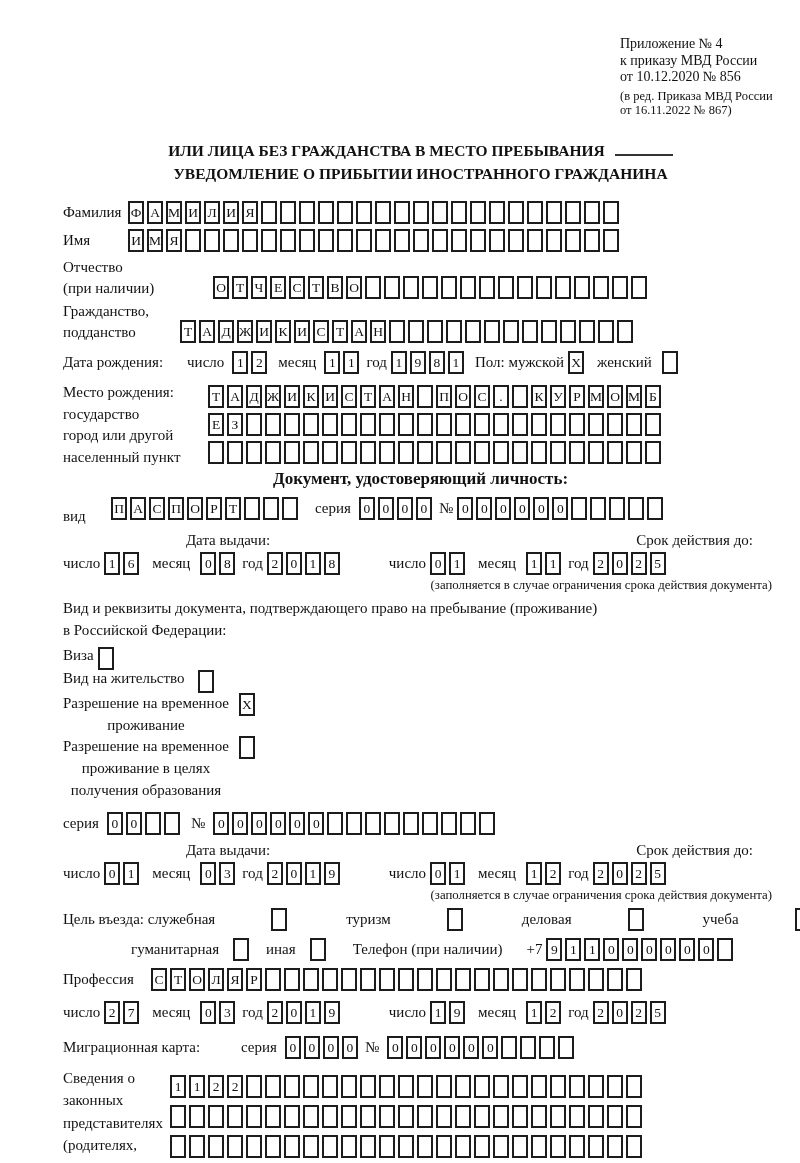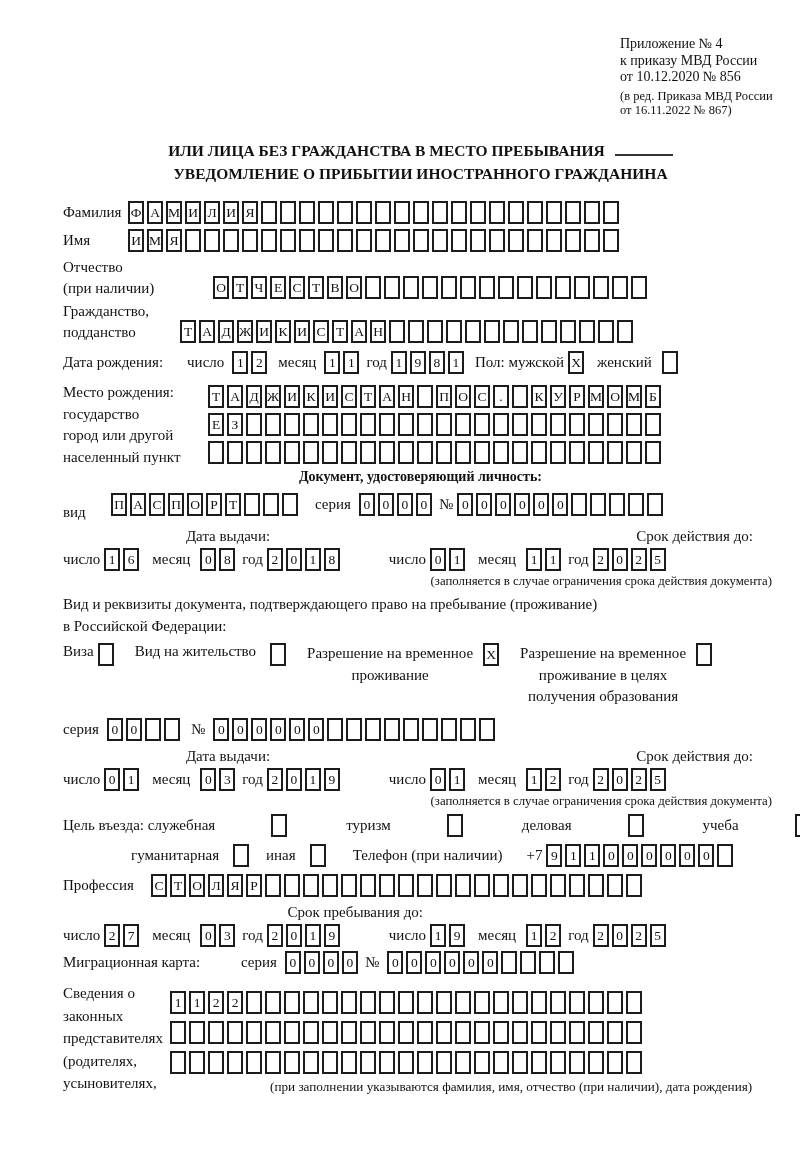--- a/index.html
+++ b/index.html
@@ -37,30 +37,30 @@
   .frow.top { align-items:flex-end; }
   .lbl { font-size:15px; }
   .stack > .cellrow { display:block; margin-bottom:5px; }
 
   .w-surname { width:65px; }
   .w-pat { width:150px; line-height:1.4; }
   .w-cit { width:117px; line-height:1.4; }
   .w-place { width:145px; line-height:1.45; }
   .w-rep { width:107px; line-height:1.5; }
 
-  .center-b { text-align:center; font-weight:bold; font-size:14px; margin-top:8px; }
+  .center-b { text-align:center; font-weight:bold; font-size:17px; margin-top:8px; }
 
   .dhdr { display:flex; margin-top:7px; font-size:15px; }
   .dhdr .l { width:330px; text-align:center; }
   .dhdr .r { width:330px; text-align:right; margin-left:30px; }
   .drow { display:flex; align-items:center; margin-top:3px; }
   .dgap { width:46px; }
   .note { text-align:right; font-size:12.8px; margin-top:3px; padding-right:6px; }
 
-  .chk-row { display:flex; align-items:flex-start; margin-top:8px; }
+  .chk-row { display:flex; align-items:flex-start; margin-top:8px;flex-direction:column; }
   .chk-pair { display:flex; align-items:flex-start; }
   .chk-txt { text-align:center; line-height:1.45; }
   .gap4 { width:4px; } .gap8 { width:8px; } .gap10 { width:10px; }
   .gap14 { width:14px; } .gap18 { width:18px; } .gap24 { width:24px; }
   .nowrap { white-space:nowrap; }
   .rep-note { font-size:13.2px; margin-top:4px; margin-left:100px; }
 </style>
 </head>
 <body>
 
@@ -312,21 +312,20 @@
     <span class="gap4"></span>
     <span class="cellrow"><span class="cell">9</span><span class="cell">1</span><span class="cell">1</span><span class="cell">0</span><span class="cell">0</span><span class="cell">0</span><span class="cell">0</span><span class="cell">0</span><span class="cell">0</span><span class="cell"></span></span>
   </div>
 
   <div class="frow" style="margin-top:7px;">
     <span class="lbl" style="width:88px;">Профессия</span>
     <span class="cellrow"><span class="cell">С</span><span class="cell">Т</span><span class="cell">О</span><span class="cell">Л</span><span class="cell">Я</span><span class="cell">Р</span><span class="cell"></span><span class="cell"></span><span class="cell"></span><span class="cell"></span><span class="cell"></span><span class="cell"></span><span class="cell"></span><span class="cell"></span><span class="cell"></span><span class="cell"></span><span class="cell"></span><span class="cell"></span><span class="cell"></span><span class="cell"></span><span class="cell"></span><span class="cell"></span><span class="cell"></span><span class="cell"></span><span class="cell"></span><span class="cell"></span></span>
   </div>
 
   <div class="dhdr">
-    <span class="r">Срок пребывания до:</span>
   </div>
   <div class="drow">
     <span class="lbl">число</span>
       <span class="gap4"></span>
     <span class="cellrow"><span class="cell">2</span><span class="cell">7</span></span>
       <span class="gap10"></span>
     <span class="lbl">месяц</span>
       <span class="gap10"></span>
     <span class="cellrow"><span class="cell">0</span><span class="cell">3</span></span>
       <span class="gap4"></span>
@@ -340,21 +339,21 @@
       <span class="gap10"></span>
     <span class="lbl">месяц</span>
       <span class="gap10"></span>
     <span class="cellrow"><span class="cell">1</span><span class="cell">2</span></span>
       <span class="gap4"></span>
     <span class="lbl">год</span>
       <span class="gap4"></span>
     <span class="cellrow"><span class="cell">2</span><span class="cell">0</span><span class="cell">2</span><span class="cell">5</span></span>
   </div>
 
-  <div class="frow" style="margin-top:4px;">
+  <div class="frow" style="margin-top:12px;">
     <span class="lbl" style="width:178px;">Миграционная карта:</span>
     <span class="lbl">серия</span>
     <span class="gap8"></span>
     <span class="cellrow"><span class="cell">0</span><span class="cell">0</span><span class="cell">0</span><span class="cell">0</span></span>
     <span class="gap4"></span>
     <span class="lbl">№</span>
     <span class="gap8"></span>
     <span class="cellrow"><span class="cell">0</span><span class="cell">0</span><span class="cell">0</span><span class="cell">0</span><span class="cell">0</span><span class="cell">0</span><span class="cell"></span><span class="cell"></span><span class="cell"></span><span class="cell"></span></span>
   </div>
 

